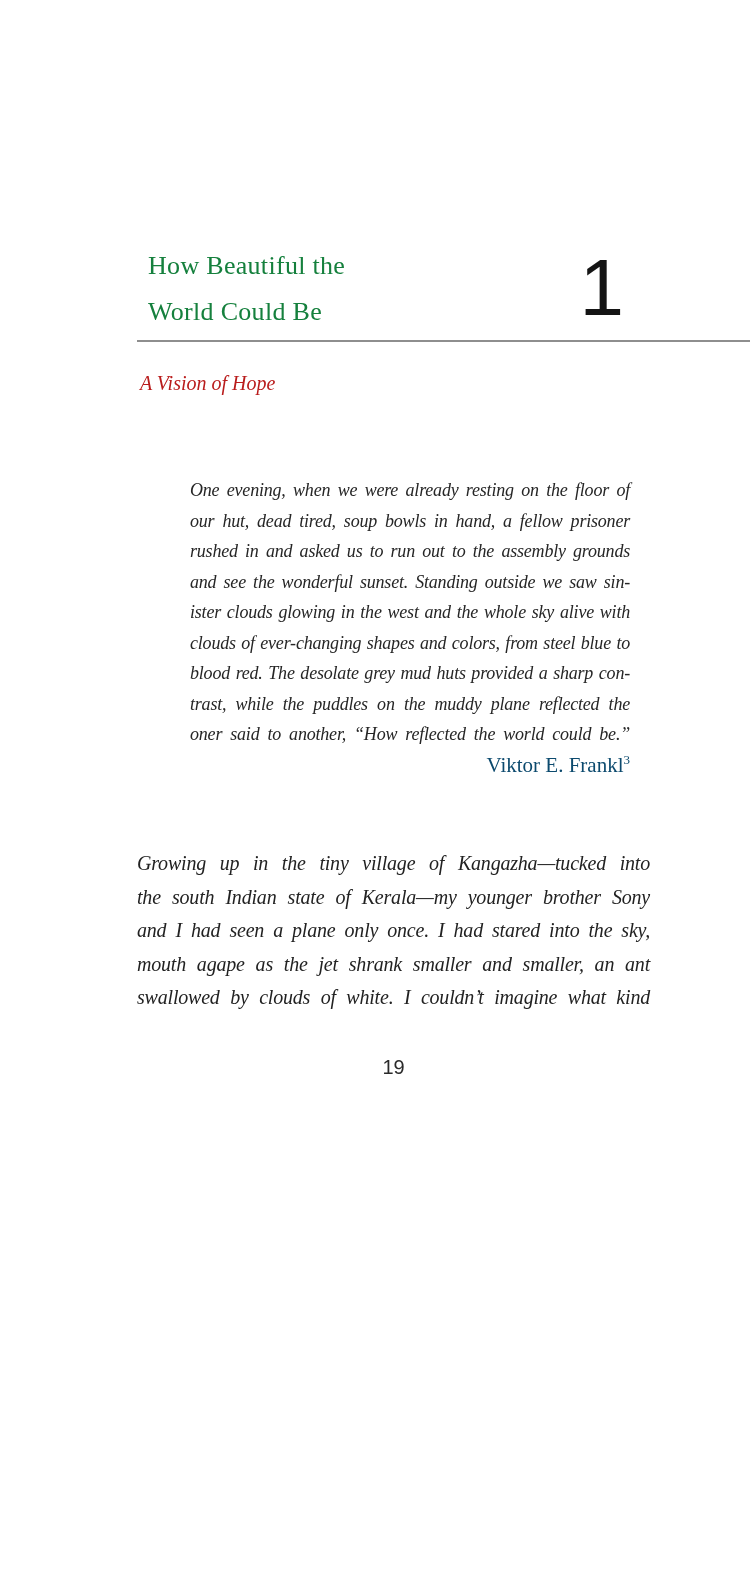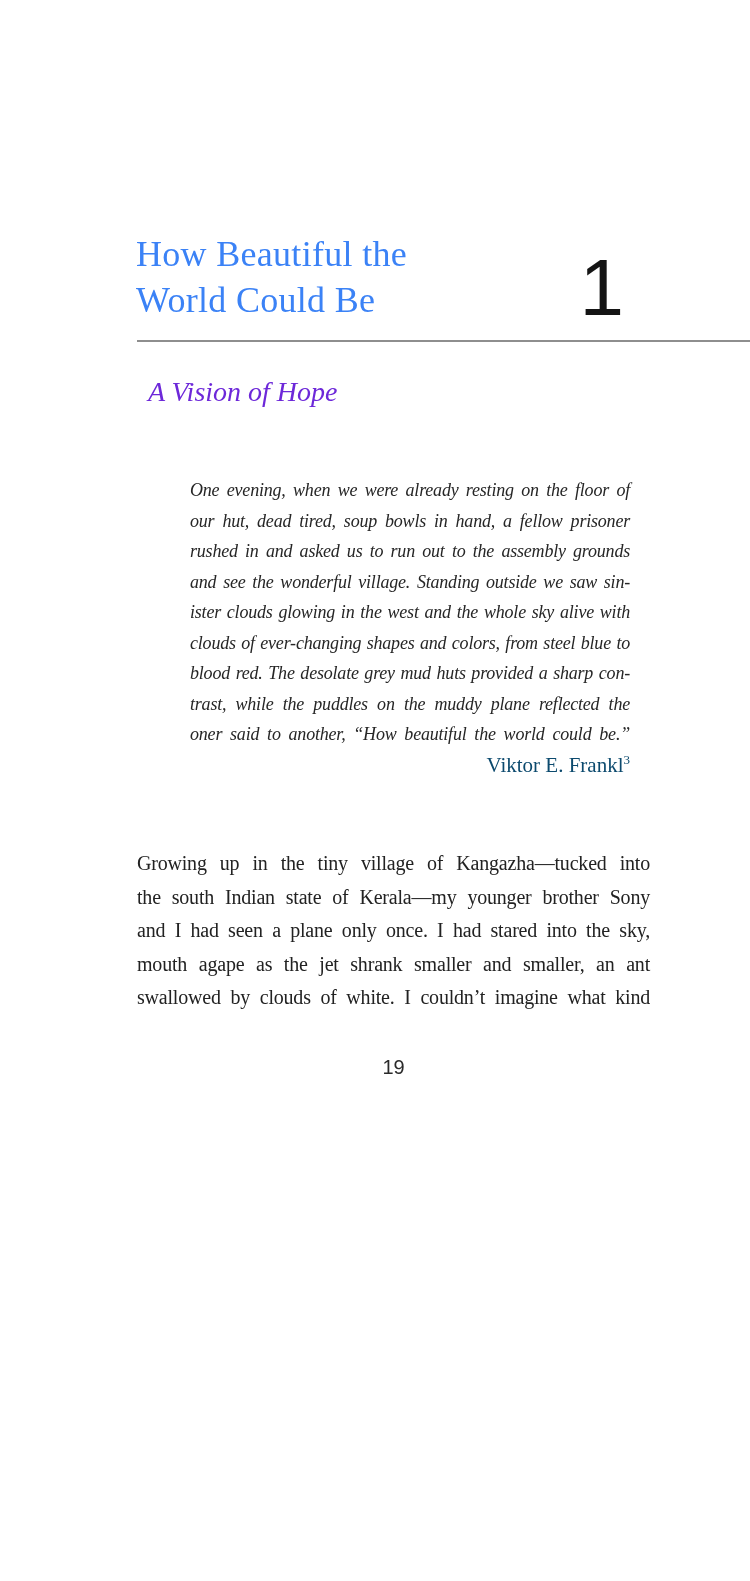--- a/index.html
+++ b/index.html
@@ -10,25 +10,25 @@
     background: #ffffff;
     overflow: hidden;
     font-family: "Liberation Serif", serif;
     color: #1e1e1e;
   }
   .chapter-title {
     position: absolute;
     left: 136px;
     top: 231px;
     width: 420px;
-    font-size: 36px;
+    font-size: 26px;
     line-height: 46px;
     font-weight: normal;
-    margin: 0;
-    color: #3b82f6;
+    margin: 12px;
+    color: #15803d;
     letter-spacing: 0.3px;
   }
   .chapter-number {
     position: absolute;
     left: 578px;
     top: 248px;
     width: 46px;
     text-align: right;
     font-family: "Liberation Sans", sans-serif;
     font-size: 80px;
@@ -43,26 +43,26 @@
     width: 613px;
     height: 2px;
     background: #8e8e8e;
     border: none;
     margin: 0;
   }
   .subtitle {
     position: absolute;
     left: 136px;
     top: 367px;
-    font-size: 28px;
+    font-size: 20px;
     line-height: 25px;
     font-style: italic;
     font-weight: normal;
-    margin: 12px;
-    color: #6d28d9;
+    margin: 4px;
+    color: #b91c1c;
   }
   .epigraph {
     position: absolute;
     left: 175px;
     top: 460px;
     width: 440px;
     margin: 15px;
     font-style: italic;
     font-size: 18px;
     line-height: 30.5px;
@@ -92,20 +92,21 @@
     top: 847px;
     width: 513px;
     font-size: 20px;
     line-height: 33.5px;
     letter-spacing: -0.2px;
     color: #222222;
   }
   .body-text .line {
     text-align: justify;
     text-align-last: justify;
+    font-style: italic;
     -moz-text-align-last: justify;
   }
   .page-number {
     position: absolute;
     left: 137px;
     top: 1058px;
     width: 513px;
     text-align: center;
     font-family: "Liberation Sans", sans-serif;
     font-size: 20px;
@@ -127,26 +128,26 @@
 
   <div class="title-rule"></div>
 
   <h2 class="subtitle">A Vision of Hope</h2>
 
   <blockquote class="epigraph">
     <div>
         <div class="line">One evening, when we were already resting on the floor of</div>
         <div class="line">our hut, dead tired, soup bowls in hand, a fellow prisoner</div>
         <div class="line">rushed in and asked us to run out to the assembly grounds</div>
-        <div class="line">and see the wonderful village. Standing outside we saw sin-</div>
+        <div class="line">and see the wonderful sunset. Standing outside we saw sin-</div>
         <div class="line">ister clouds glowing in the west and the whole sky alive with</div>
         <div class="line">clouds of ever-changing shapes and colors, from steel blue to</div>
         <div class="line">blood red. The desolate grey mud huts provided a sharp con-</div>
         <div class="line">trast, while the puddles on the muddy plane reflected the</div>
-        <div class="line">oner said to another, “How beautiful the world could be.”</div>
+        <div class="line">oner said to another, “How reflected the world could be.”</div>
       </div>
     <div class="epigraph-attribution"><span>Viktor E. Frankl</span><sup>3</sup></div>
   </blockquote>
 
   <div class="body-text">
       <div class="line">Growing up in the tiny village of Kangazha—tucked into</div>
       <div class="line">the south Indian state of Kerala—my younger brother Sony</div>
       <div class="line">and I had seen a plane only once. I had stared into the sky,</div>
       <div class="line">mouth agape as the jet shrank smaller and smaller, an ant</div>
       <div class="line">swallowed by clouds of white. I couldn’t imagine what kind</div>

